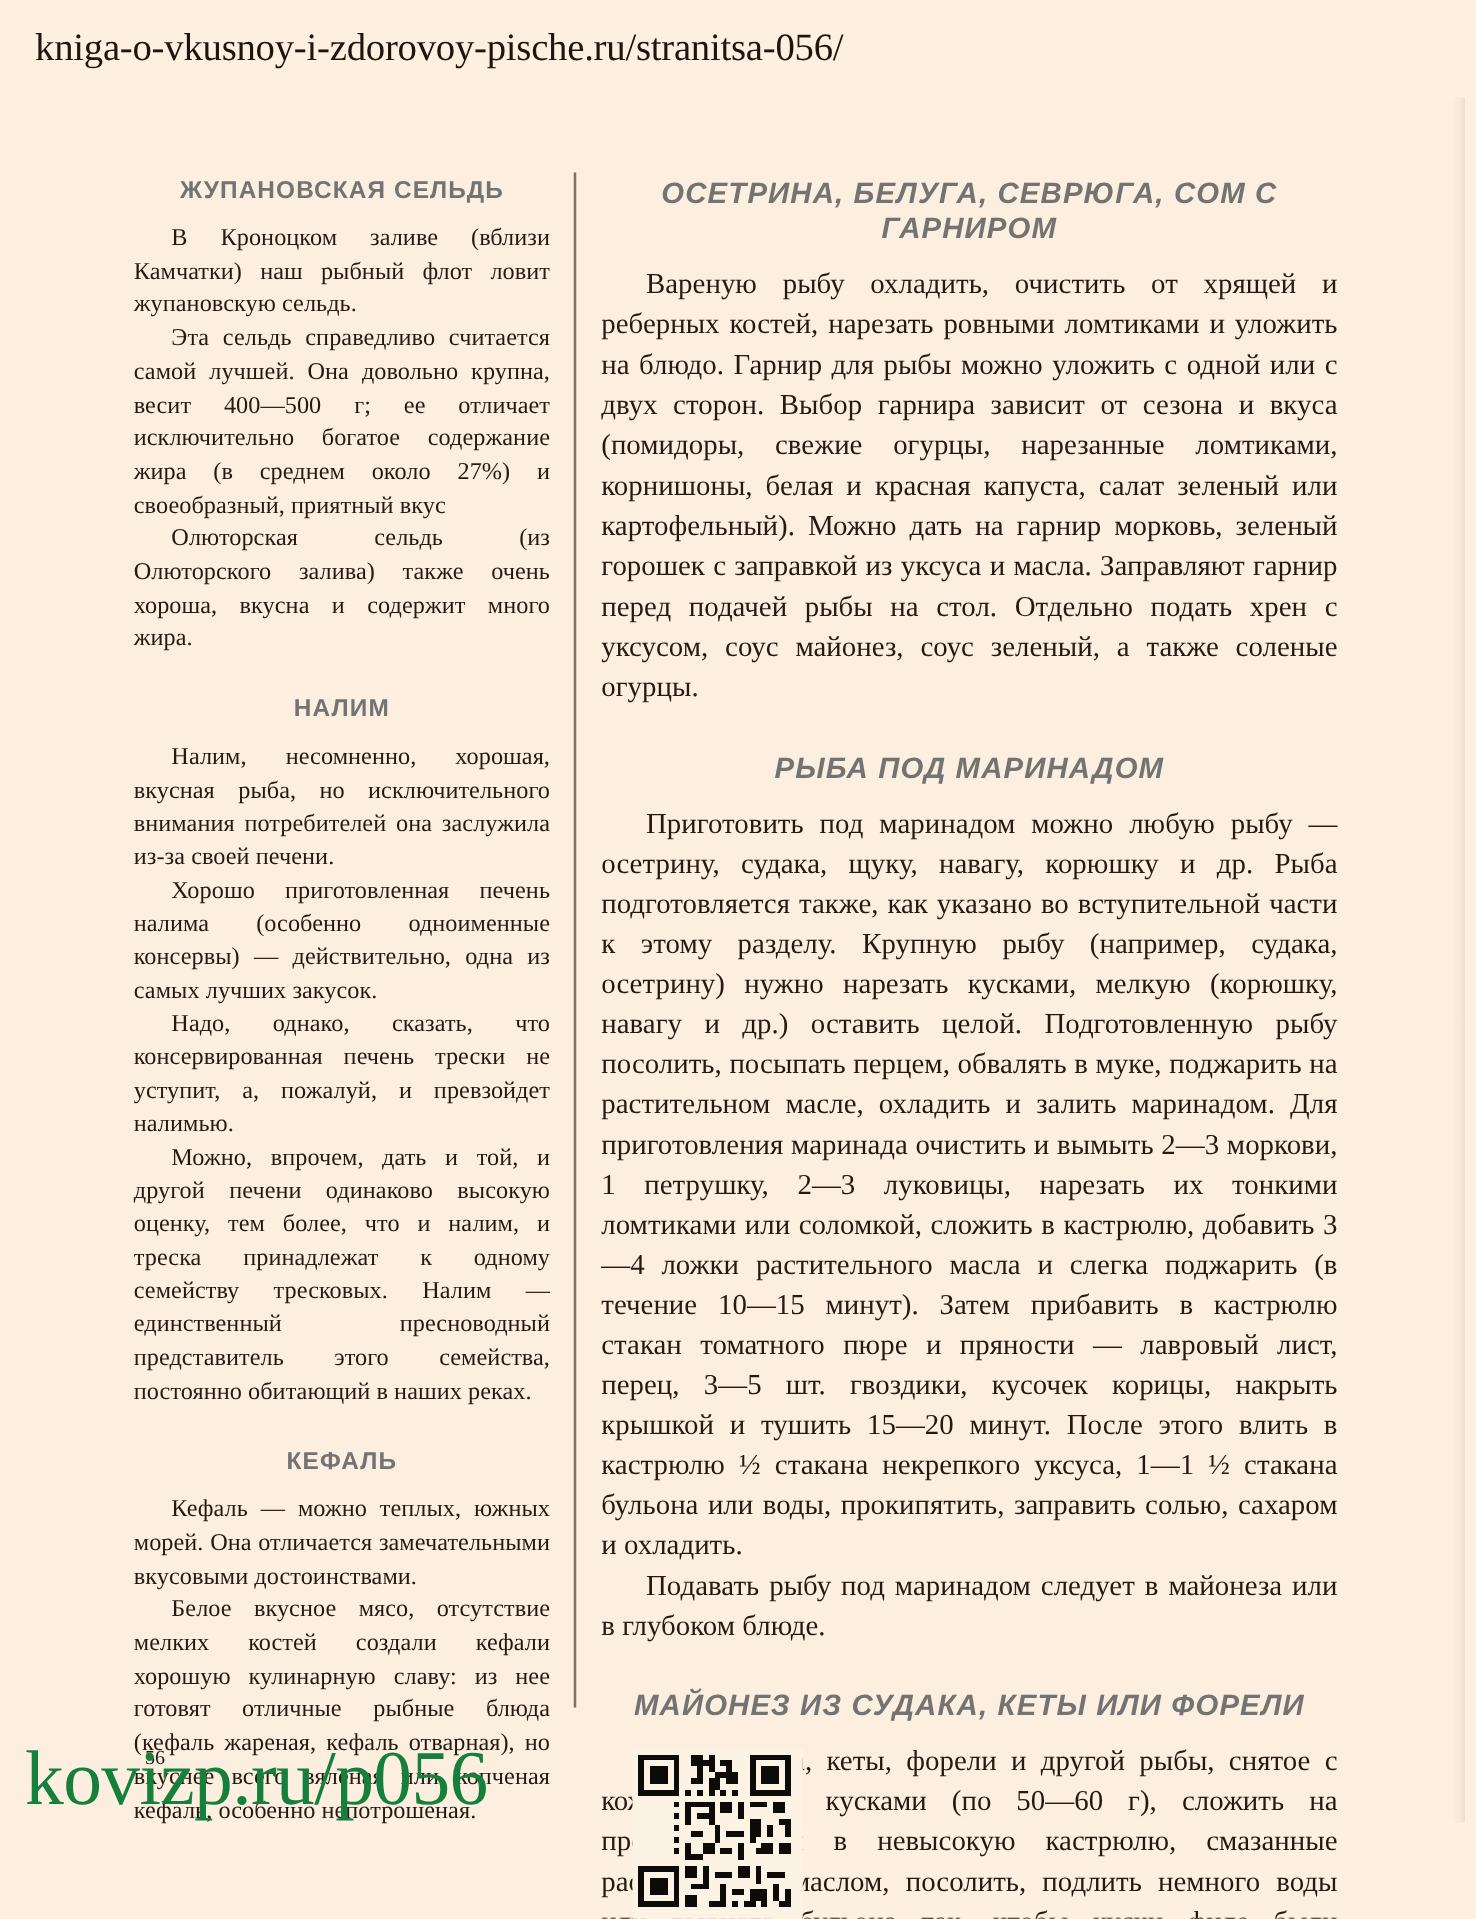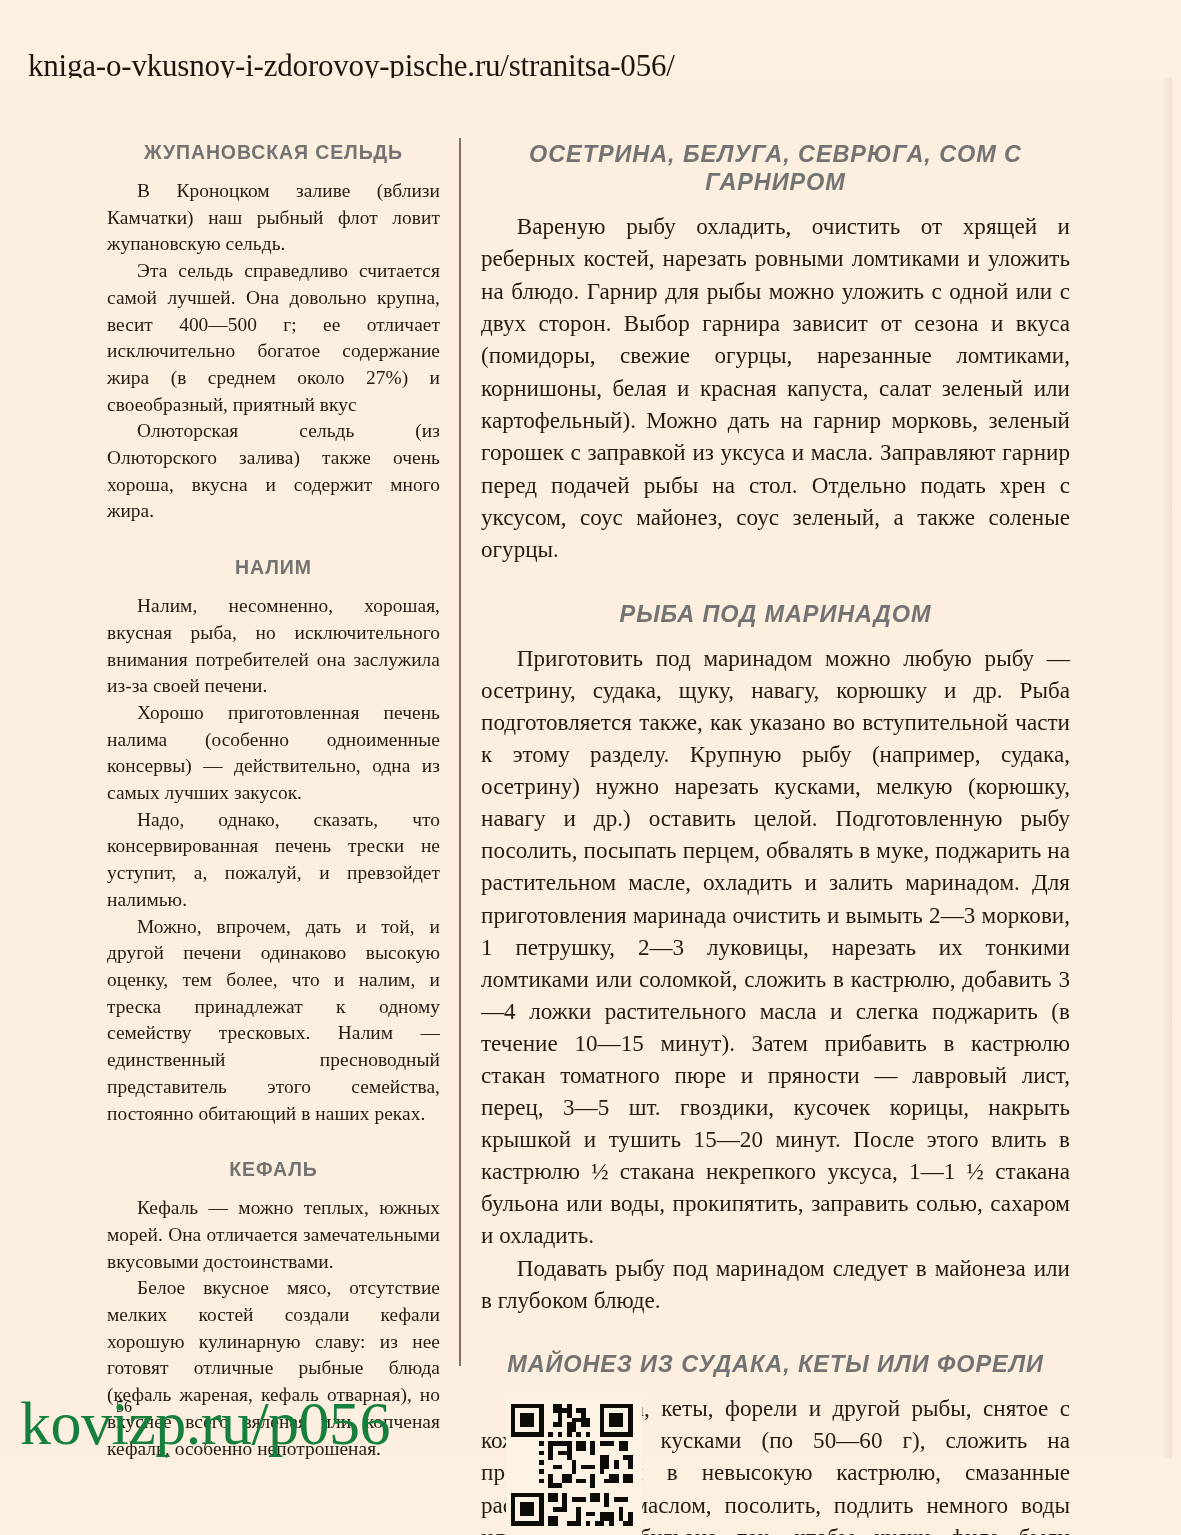--- a/index.html
+++ b/index.html
@@ -25,21 +25,20 @@
   .header-url {
     position: absolute;
     left: 28px;
     top: 20px;
     font-family: "Liberation Serif", "DejaVu Serif", serif;
     font-size: 31px;
     line-height: 36px;
     letter-spacing: -0.2px;
     color: #1d150e;
     white-space: nowrap;
-    margin-top: 28px;
   }
   
   .sheet {
     position: absolute;
     left: 0px;
     top: 78px;
     width: 1172px;
     height: 1380px;
     background: #fcefdf;
   }

